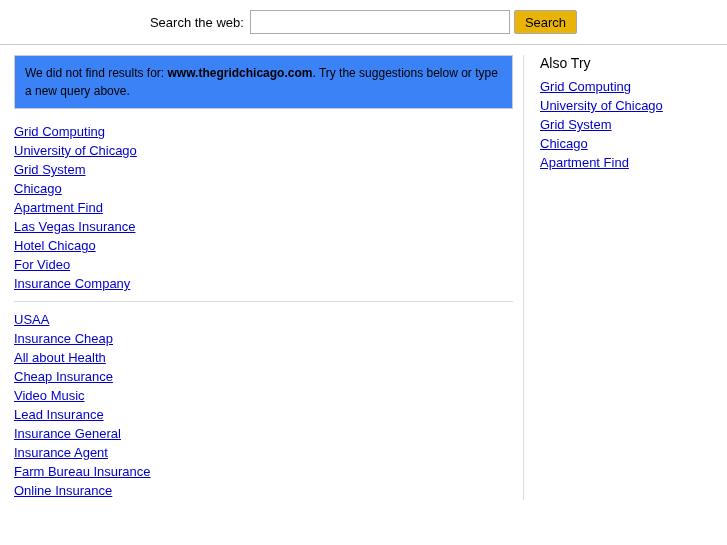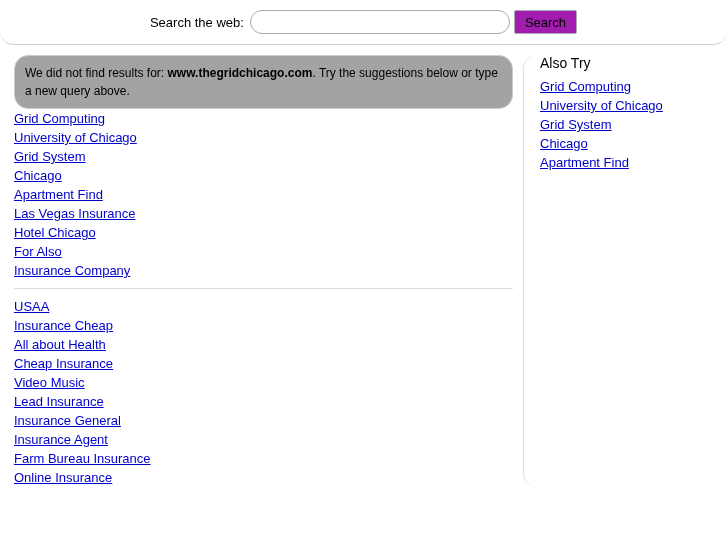--- a/index.html
+++ b/index.html
@@ -1,15 +1,15 @@
 <!DOCTYPE html>
 <html><head>
   <meta charset="utf-8">
   <style>
-    * { margin: 0; padding: 0; box-sizing: border-box; border-radius: 14px; }
+    * { margin: 0; padding: 0; box-sizing: border-box; }
     body {
       font-family: Arial, sans-serif;
       font-size: 13px;
       background: #fff;
       color: #000;
     }
 
     
     #top-bar {
       display: flex;
@@ -30,21 +30,21 @@
       border: 1px solid #aaa;
       padding: 2px 4px;
       font-size: 13px;
       background: #fff;
     }
     #top-search-button {
       height: 24px;
       margin-left: 4px;
       padding: 0 10px;
       font-size: 13px;
-      background: #a21caf;
+      background: #eab308;
       border: 1px solid #aaa;
       border-radius: 2px;
       cursor: pointer;
     }
 
     
     #main-content {
       display: flex;
       padding: 10px 14px;
       gap: 0;
@@ -52,23 +52,23 @@
 
     
     #results-area {
       flex: 1;
       min-width: 0;
     }
 
     
     #no-results-notice {
       border: 1px solid #ccc;
-      background: #a3a3a3;
+      background: #3b82f6;
       padding: 8px 10px;
-      margin-bottom: 0;
+      margin-bottom: 13px;
       font-size: 12px;
       line-height: 1.5;
     }
     #no-results-notice .domain {
       font-weight: bold;
     }
     .link-column {
       flex: 1;
     }
     .link-column a {
@@ -140,21 +140,21 @@
           <a href="#">University of Chicago</a>
           <a href="#">Grid System</a>
           <a href="#">Chicago</a>
           <a href="#">Apartment Find</a>
         </div>
       <div class="column-divider"></div>
       <div class="link-column">
 
           <a href="#">Las Vegas Insurance</a>
           <a href="#">Hotel Chicago</a>
-          <a href="#">For Also</a>
+          <a href="#">For Video</a>
           <a href="#">Insurance Company</a>
         </div>
     </div>
 
     <hr class="row-divider">
 
     <div id="link-grid-2" class="link-grid">
       <div class="link-column">
 
       <a href="#">USAA</a>

